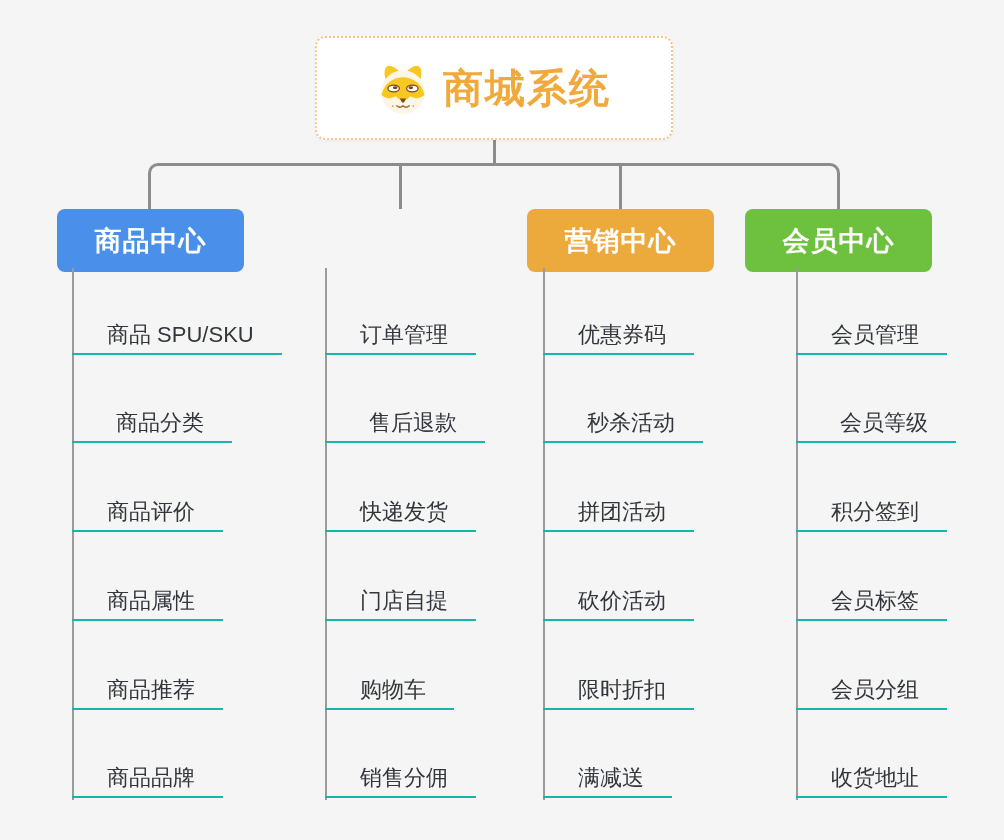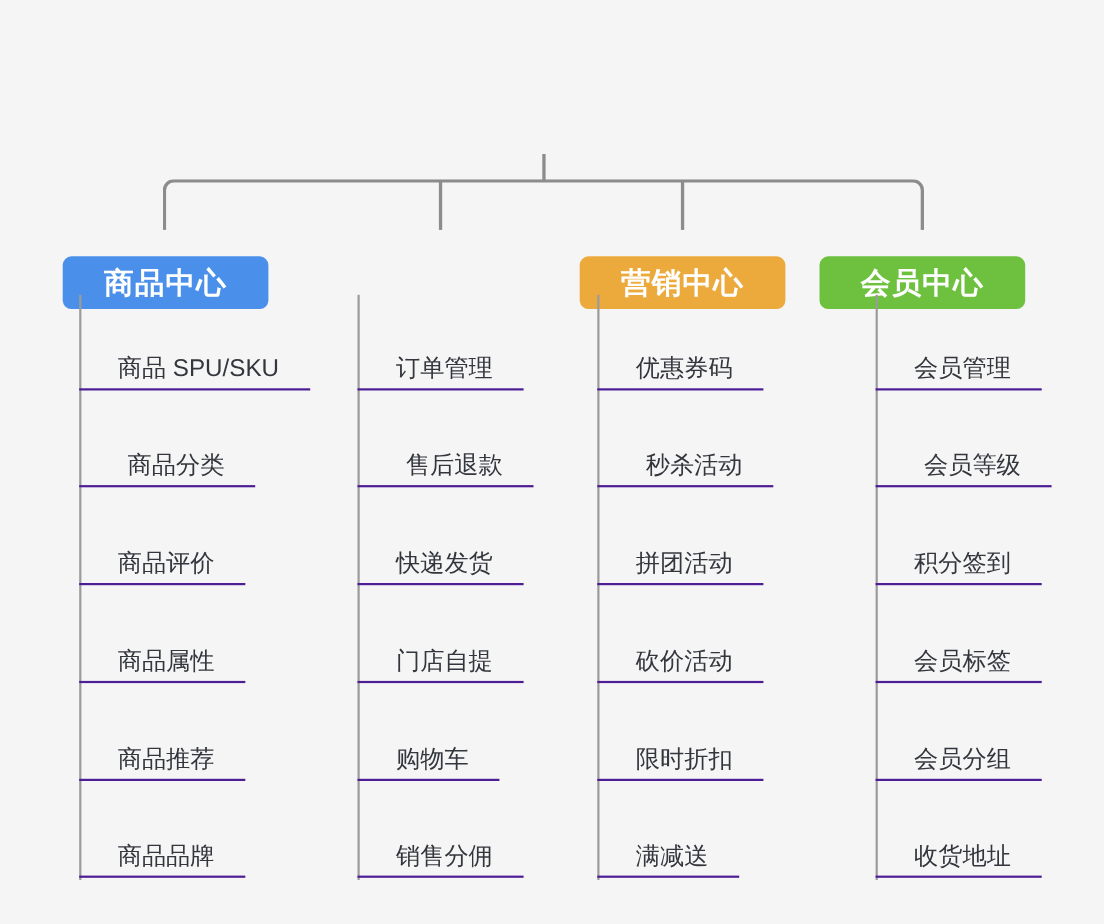--- a/index.html
+++ b/index.html
@@ -36,45 +36,45 @@
     border-left:3px solid #8c8c8c;
     border-right:3px solid #8c8c8c;
     border-radius:10px 10px 0 0;
     background:transparent;
   }
   .drop-2 { left:399px; top:165px; width:3px; height:44px; }
   .drop-3 { left:619px; top:165px; width:3px; height:44px; }
 
   
   .branch-box {
-    position:absolute; top:209px; width:187px; height:48px;
+    position:absolute; top:209px; width:187px; height:63px;
     border-radius:8px;
     display:flex; align-items:center; justify-content:center;
     font-size:27px; font-weight:bold; color:#ffffff;
-    letter-spacing:1px; white-space:nowrap; cursor:pointer;margin-top:24px;
+    letter-spacing:1px; white-space:nowrap; cursor:pointer;
   }
   .bb-1 { left:57px; }
   .bb-2 { left:307px; }
   .bb-3 { left:527px; }
   .bb-4 { left:745px; }
 
   
   .column {
     position:absolute; top:268px; height:532px;
     border-left:2px solid #9b9b9b;
   }
   .col-1 { left:72px; }
   .col-2 { left:325px; }
   .col-3 { left:543px; }
   .col-4 { left:796px; }
 
   .item {
     position:absolute; left:-2px; height:39px;
     padding:0 28px 0 35px;
-    border-bottom:2px solid #4c1d95;
+    border-bottom:2px solid #14b8a6;
     font-size:22px; color:#33363c;
     white-space:nowrap;
     display:flex; align-items:flex-end;
     line-height:36px;
     cursor:pointer;
   }
   .it-1 { top:48px; }
   .it-2 { top:136px;padding-left:44px; }
   .it-3 { top:225px; }
   .it-4 { top:314px; }
@@ -84,20 +84,43 @@
 </head>
 <body>
 
 <div id="canvas">
 
   <div class="conn root-drop"></div>
   <div class="rail"></div>
   <div class="conn drop-2"></div>
   <div class="conn drop-3"></div>
 
+  <div class="root-node">
+    <svg class="dog-icon" viewBox="0 0 100 104" aria-hidden="true">
+
+      <path d="M17,36 C9,10 22,4 34,13 C39,16 44,20 47,24 L30,40 Z" fill="#f7c722"></path>
+      <path d="M83,36 C91,10 78,4 66,13 C61,16 56,20 53,24 L70,40 Z" fill="#f7c722"></path>
+
+      <circle cx="50" cy="60" r="42" fill="#fdf6e6"></circle>
+
+      <path d="M9,64 A42,42 0 0 1 91,64 L91,66 C82,74 70,72 64,68 C56,78 44,78 36,68 C30,72 18,74 9,66 Z" fill="#f7c722"></path>
+
+      <ellipse cx="32" cy="53" rx="11" ry="6.5" fill="#fffdf5" stroke="#7c4a21" stroke-width="2.5"></ellipse>
+      <ellipse cx="68" cy="53" rx="11" ry="6.5" fill="#fffdf5" stroke="#7c4a21" stroke-width="2.5"></ellipse>
+      <ellipse cx="35" cy="51.5" rx="4.5" ry="2.8" fill="#7c4a21"></ellipse>
+      <ellipse cx="65" cy="51.5" rx="4.5" ry="2.8" fill="#7c4a21"></ellipse>
+
+      <path d="M44,72 L56,72 L52.5,79 Q50,81.5 47.5,79 Z" fill="#7c4a21"></path>
+
+      <path d="M38,86 Q44,92 50,86 Q56,92 62,86" fill="none" stroke="#9a6a33" stroke-width="2.6" stroke-linecap="round"></path>
+      <circle cx="30" cy="87" r="1.6" fill="#c49a5f"></circle>
+      <circle cx="70" cy="87" r="1.6" fill="#c49a5f"></circle>
+    </svg>
+    <span class="root-title">商城系统</span>
+  </div>
 
   <div class="branch-box bb-1" style="background-color: rgb(74, 144, 234);">商品中心</div>
   <div class="branch-box bb-4" style="background-color: rgb(110, 193, 63);">会员中心</div>
   <div class="branch-box bb-3" style="background-color: rgb(236, 170, 61);">营销中心</div>
 
   <div class="column col-1">
     <div class="item it-1">商品 SPU/SKU</div>
     <div class="item it-2">商品分类</div>
     <div class="item it-3">商品评价</div>
     <div class="item it-4">商品属性</div>

